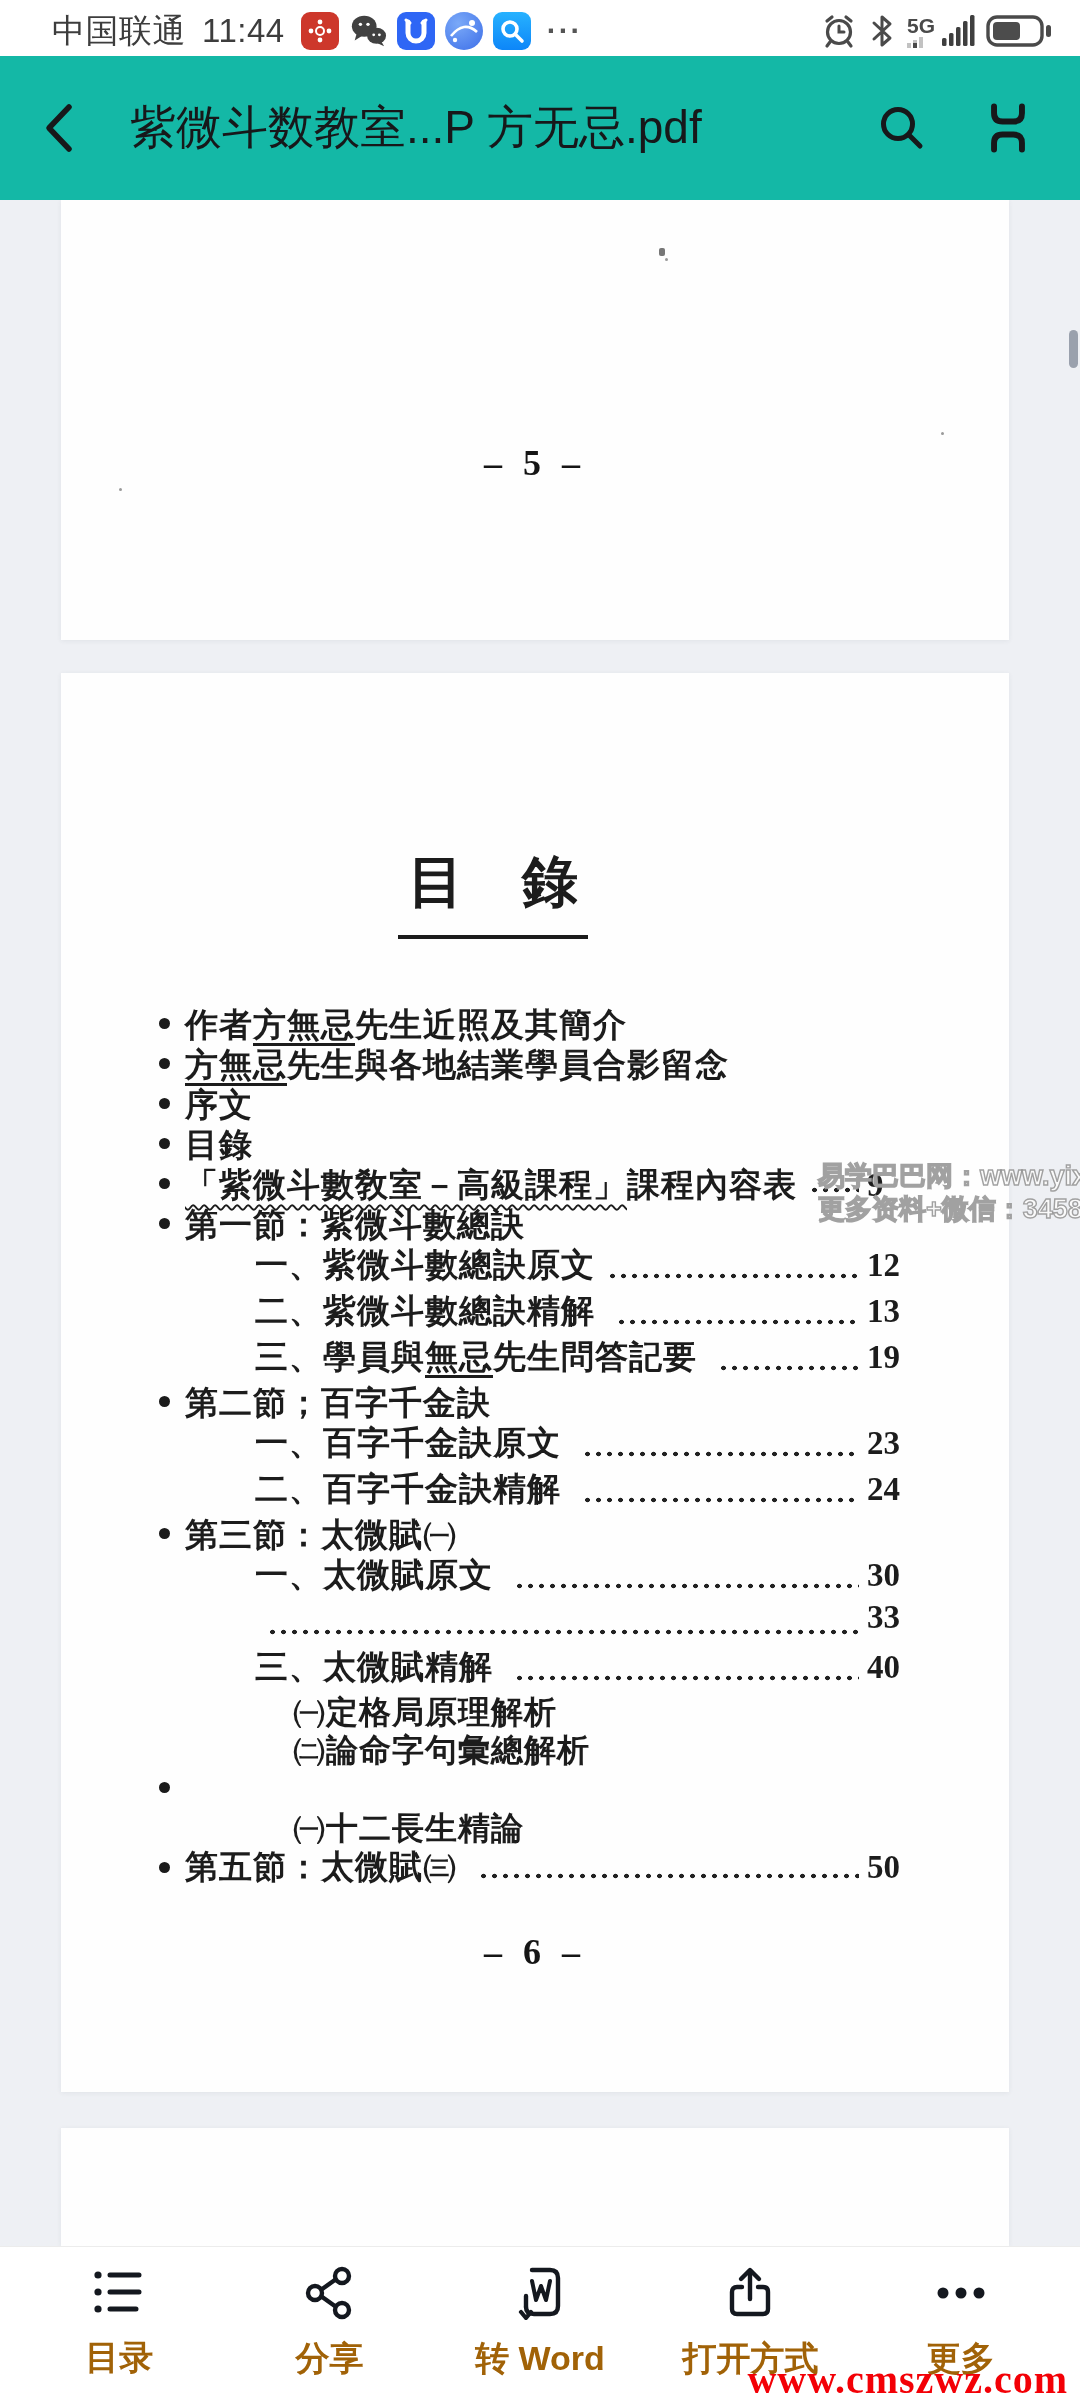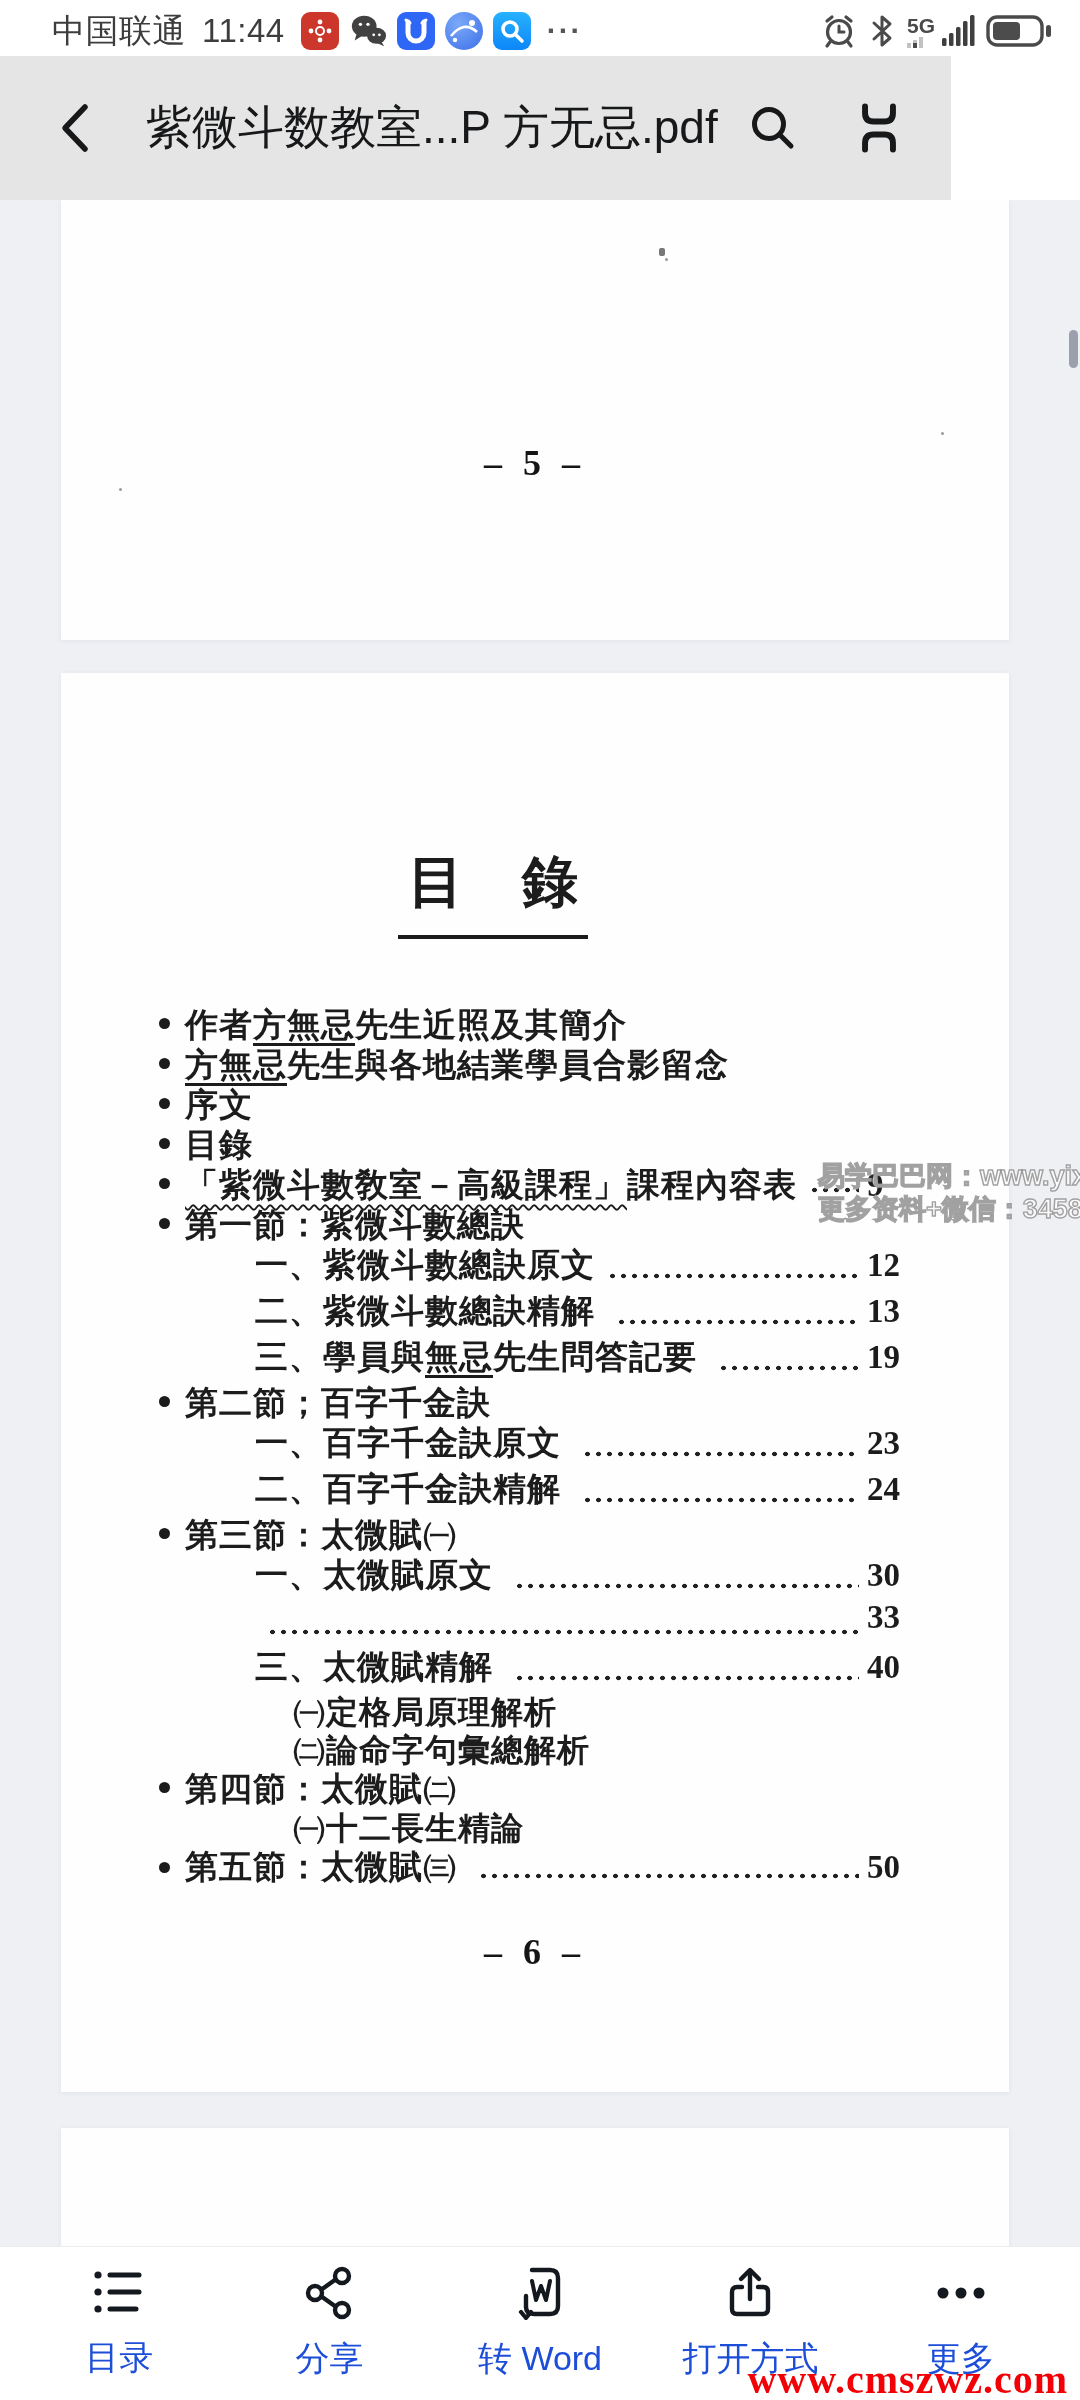--- a/index.html
+++ b/index.html
@@ -12,22 +12,22 @@
   .sb-text { font-size:33px; font-weight:500; letter-spacing:.5px; }
   #sb-time { margin-left:16px; }
   .appicons { display:flex; align-items:center; gap:10px; margin-left:16px; }
   .appic { width:38px; height:38px; border-radius:9px; display:flex; align-items:center;
            justify-content:center; overflow:hidden; }
   .sb-dots { font-size:30px; color:#555; letter-spacing:2px; margin-left:6px; font-weight:700; }
   #sb-right { margin-left:auto; display:flex; align-items:center; gap:10px; }
   .sig5g { font-size:21px; font-weight:700; color:#4a4a4a; line-height:18px; }
 
   
-  #header { position:absolute; left:0; top:56px; width:951px; height:144px; background:#e5e5e5;
-            display:flex; align-items:center; padding:0 36px 0 40px; }
+  #header { position:absolute; left:0; top:56px; width:1080px; height:144px; background:#14b8a6;
+            display:flex; align-items:center; padding:0 36px 0 24px; }
   #doc-title { font-size:46px; color:#17181a; font-weight:500; margin-left:34px;
                white-space:nowrap; overflow:hidden; max-width:660px; }
   .hbtn { display:flex; align-items:center; justify-content:center; width:72px; height:72px; }
   #hdr-spacer { flex:1; }
 
   
   #viewport { position:absolute; left:0; top:200px; width:1080px; height:2046px;
               background:#eef0f4; overflow:hidden; }
   .pdfpage { position:absolute; left:61px; width:948px; background:#fefefe;
              box-shadow:0 1px 5px rgba(40,50,70,.07);
@@ -69,21 +69,21 @@
                 text-shadow:0 0 2px rgba(255,255,255,.8); font-family:"Liberation Sans",sans-serif; }
 
   
   #scroll-thumb { position:absolute; right:2px; top:130px; width:9px; height:38px;
                   border-radius:5px; background:#9aa1ad; }
 
   
   #toolbar { position:absolute; left:0; top:2246px; width:1080px; height:154px; background:#fff;
              border-top:1px solid #ececec; display:flex; align-items:center; padding:0 14px; }
   .tb-item { flex:1; display:flex; flex-direction:column; align-items:center; gap:16px; }
-  .tb-label { font-size:34px; color:#1d4ed8; }
+  .tb-label { font-size:34px; color:#a16207;font-weight:bold; }
 
   
   #red-wm { position:absolute; right:12px; top:2356px; font-family:"Liberation Serif","DejaVu Serif",serif;
             font-size:40px; font-weight:700; color:#f30006; letter-spacing:1px; }
 
   svg { display:block; }
 </style>
 </head>
 <body>
 
@@ -229,21 +229,21 @@
       <div class="row lv1 h46"><span class="t">三、學員與</span><span class="t u">無忌</span><span class="t">先生問答記要 </span><span class="leader"></span><span class="pg">19</span></div>
       <div class="row lv0"><i class="bullet"></i><span class="t">第二節；百字千金訣</span></div>
       <div class="row lv1 h46"><span class="t">一、百字千金訣原文 </span><span class="leader"></span><span class="pg">23</span></div>
       <div class="row lv1 h46"><span class="t">二、百字千金訣精解 </span><span class="leader"></span><span class="pg">24</span></div>
       <div class="row lv0"><i class="bullet"></i><span class="t">第三節：太微賦㈠</span></div>
       <div class="row lv1 h46"><span class="t">一、太微賦原文 </span><span class="leader"></span><span class="pg">30</span></div>
       <div class="row lv1 h46"><span class="leader"></span><span class="pg">33</span></div>
       <div class="row lv1 h46"><span class="t">三、太微賦精解 </span><span class="leader"></span><span class="pg">40</span></div>
       <div class="row lv2 h38"><span class="t">㈠定格局原理解析</span></div>
       <div class="row lv2 h38"><span class="t">㈡論命字句彙總解析</span></div>
-      <div class="row lv0"><i class="bullet"></i><span class="t">第四節：太微賦㈡</span></div>
+      <div class="row lv0"><i class="bullet"></i></div>
       <div class="row lv2 h38"><span class="t">㈠十二長生精論</span></div>
       <div class="row lv0 h44"><i class="bullet"></i><span class="t">第五節：太微賦㈢ </span><span class="leader"></span><span class="pg">50</span></div>
     </div>
 
     <div class="pagenum-line">– 6 –</div>
   </div>
 
   <div class="pdfpage" id="pageNext"></div>
 
   <div id="wm-overlay">

